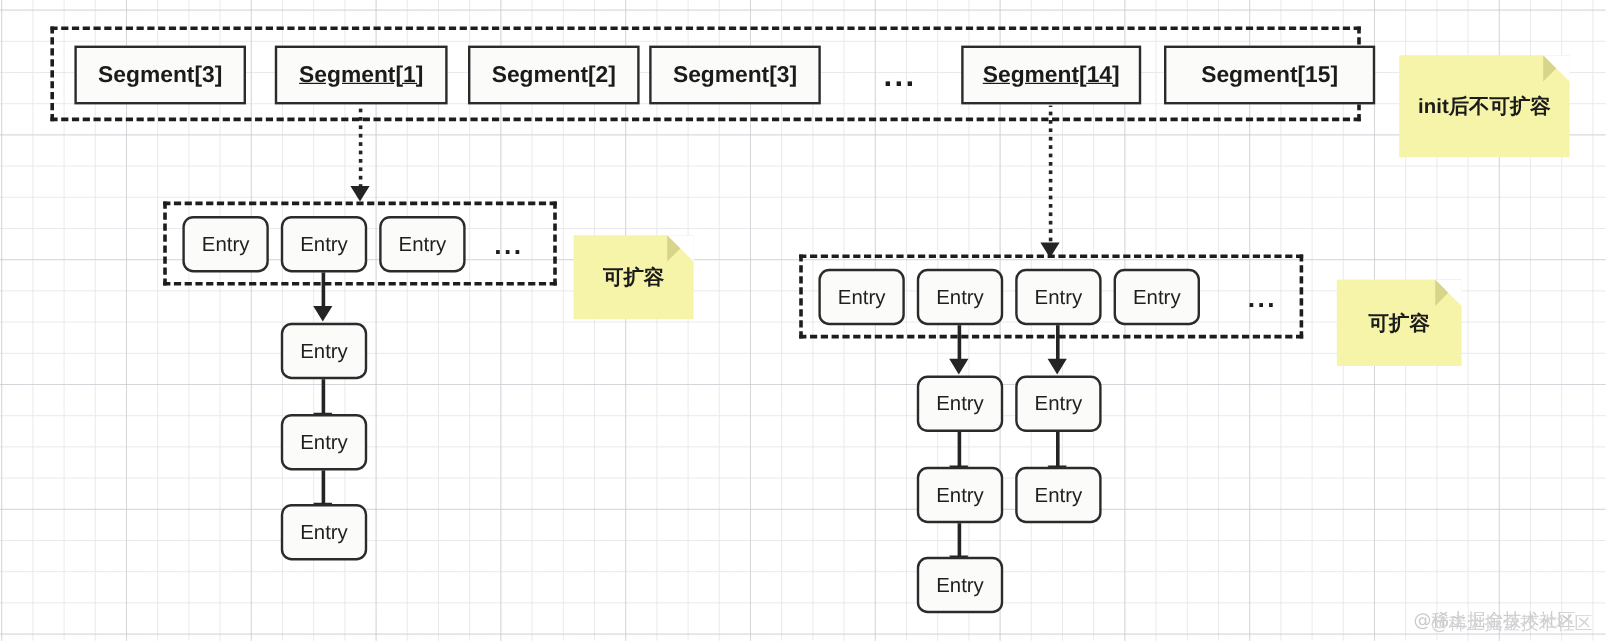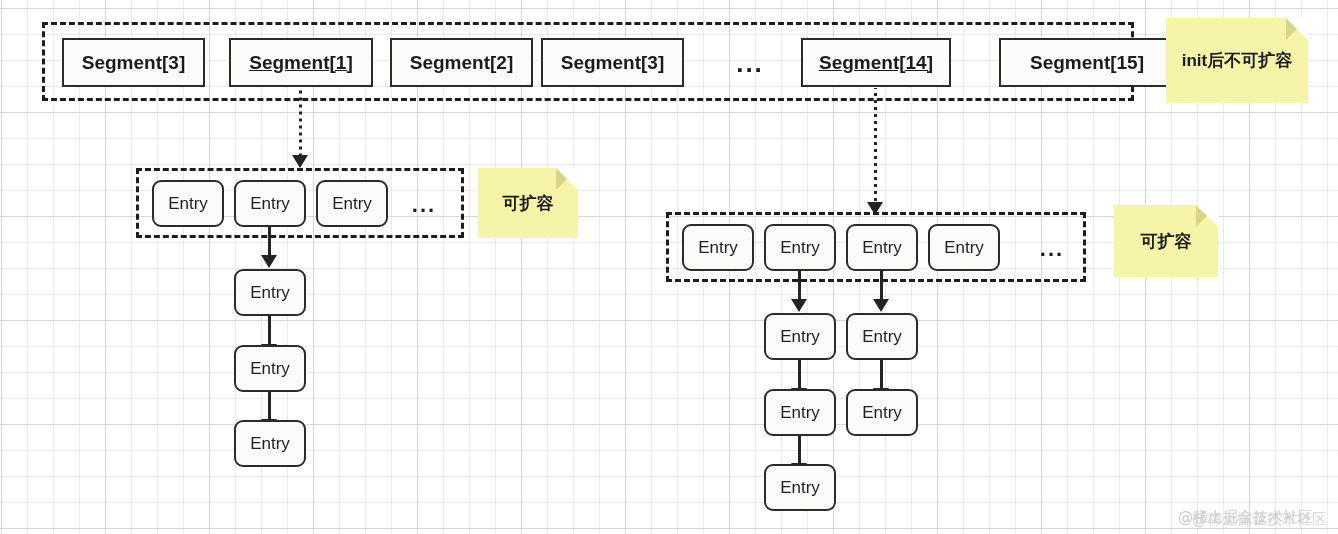--- a/index.html
+++ b/index.html
@@ -53,20 +53,21 @@
     letter-spacing:2px;line-height:1;
     display:flex;align-items:center;justify-content:center;
   }
   
   .note{
     position:absolute;
     background:#f6f4a8;
     display:flex;align-items:center;justify-content:center;
     font-size:17px;font-weight:bold;color:#1b1b1b;
     box-sizing:border-box;
+    margin-top:28px;
   }
   .note .fold-tri{
     position:absolute;top:0;right:0;
     width:0;height:0;border-style:solid;
     border-width:22px 22px 0 0;
     border-color:#d8d58a transparent transparent transparent;
   }
   .note .fold-white{
     position:absolute;top:0;right:0;
     width:0;height:0;border-style:solid;
@@ -107,21 +108,21 @@
 <div id="canvas">
 
   <div class="dashed-box" style="left:42px;top:22px;width:1092px;height:79px;"></div>
 
   <div class="seg-box" style="left:62px;top:38px;width:143px;height:49px;">Segment[3]</div>
   <div class="seg-box" style="left:229px;top:38px;width:144px;height:49px;text-decoration:underline;">Segment[1]</div>
   <div class="seg-box" style="left:390px;top:38px;width:143px;height:49px;">Segment[2]</div>
   <div class="seg-box" style="left:541px;top:38px;width:143px;height:49px;">Segment[3]</div>
   <div class="ellipsis" style="left:728px;top:50px;width:44px;height:26px;">...</div>
   <div class="seg-box" style="left:801px;top:38px;width:150px;height:49px;text-decoration:underline;">Segment[14]</div>
-  <div class="seg-box" style="left:970px;top:38px;width:176px;height:49px;margin-left:29px;">Segment[15]</div>
+  <div class="seg-box" style="left:970px;top:38px;width:176px;height:49px;">Segment[15]</div>
 
   <div class="note" style="left:1166px;top:18px;width:142px;height:85px;">
     <span class="fold-tri"></span>
     <span class="fold-white"></span>
     <span class="note-label">init后不可扩容</span>
   </div>
 
   <div class="line-dotted" style="left:299px;top:88px;height:68px;"></div>
   <div class="arrow-solid" style="left:292px;top:155px;"></div>
 

